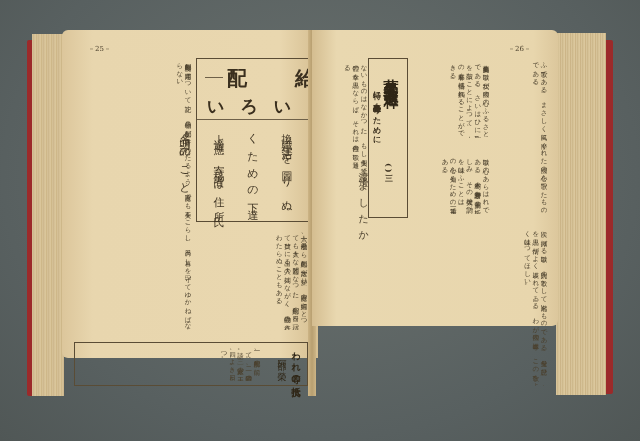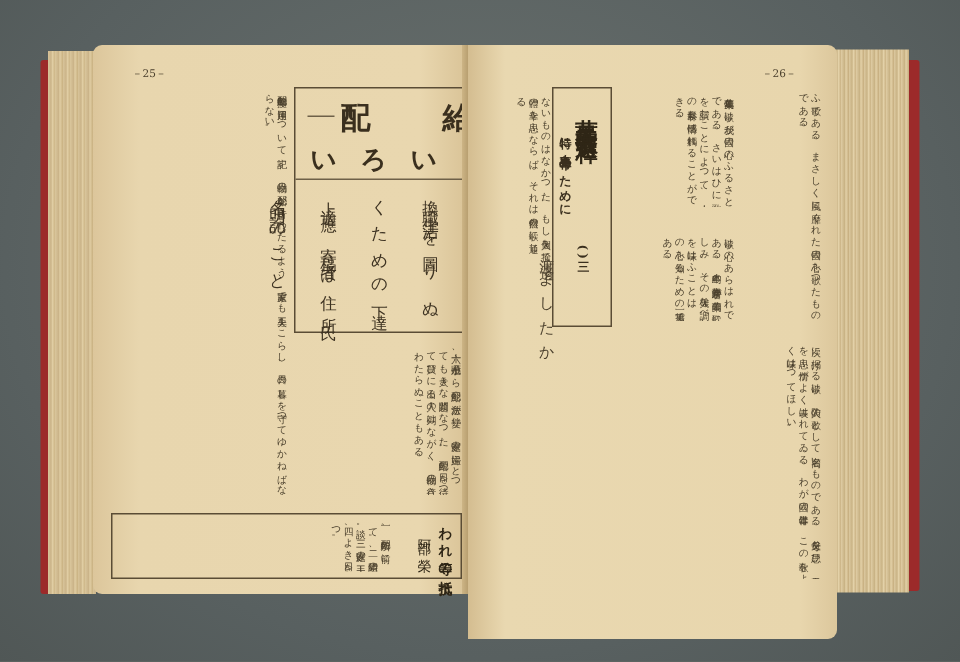--- a/index.html
+++ b/index.html
@@ -6,23 +6,23 @@
   body { width:640px; height:441px; background:#5f6663; position:relative; overflow:hidden;
          font-family:"DejaVu Serif", serif; }
   .bg-grad { position:absolute; inset:0; background:radial-gradient(ellipse at 50% 40%, #6b726f 0%, #586060 70%, #505756 100%); }
   .cover-l { position:absolute; left:27px; top:40px; width:8px; height:356px; background:#9c2a2a; border-radius:2px 0 0 2px; }
   .cover-r { position:absolute; left:603px; top:40px; width:10px; height:354px; background:#9c2a2a; border-radius:0 2px 2px 0; }
   .edges-l { position:absolute; left:32px; top:34px; width:32px; height:362px;
              background:repeating-linear-gradient(90deg,#d8c49a 0,#cbb489 2px,#e0cda3 3px,#c8b080 5px); }
   .edges-r { position:absolute; left:556px; top:33px; width:50px; height:362px;
              background:repeating-linear-gradient(90deg,#dcc9a0 0,#c9b385 2px,#e3d1a8 3px,#c4ab7c 5px); }
   .page { position:absolute; background:#e6d3aa; }
-  .page-l { left:62px; top:30px; width:256px; height:366px; border-radius:6px 0 0 6px;
+  .page-l { left:62px; top:30px; width:256px; height:328px; border-radius:6px 0 0 6px;
             background:linear-gradient(90deg,#dcc69b 0%,#e8d6ae 12%,#e9d7af 85%,#d6bf92 100%); }
-  .page-r { left:312px; top:30px; width:246px; height:396px; border-radius:0 6px 6px 0;
+  .page-r { left:312px; top:30px; width:246px; height:296px; border-radius:0 6px 6px 0;
             background:linear-gradient(90deg,#d4bd90 0%,#e9d8b0 10%,#e8d6ad 90%,#dcc79c 100%); }
   .gutter { position:absolute; left:308px; top:30px; width:8px; height:366px;
             background:linear-gradient(90deg,#cdb586,#b89f70,#cdb586); }
   .pnum { position:absolute; font-size:7px; color:#4a3f2c; }
   .textcol { position:absolute; overflow:hidden; writing-mode:vertical-rl; font-size:6.5px; line-height:8.2px;
              color:#4b402d; letter-spacing:0.5px; }
   .hr { position:absolute; height:1px; background:#6e6048; }
   .box { position:absolute; border:1.5px solid #5a4c35; }
   .ad-title { position:absolute; font-size:20px; font-weight:bold; color:#3a2f1e; letter-spacing:14px; white-space:nowrap; }
   .ad-sub { position:absolute; font-size:17px; font-weight:bold; color:#3a2f1e; letter-spacing:16px; white-space:nowrap; }

